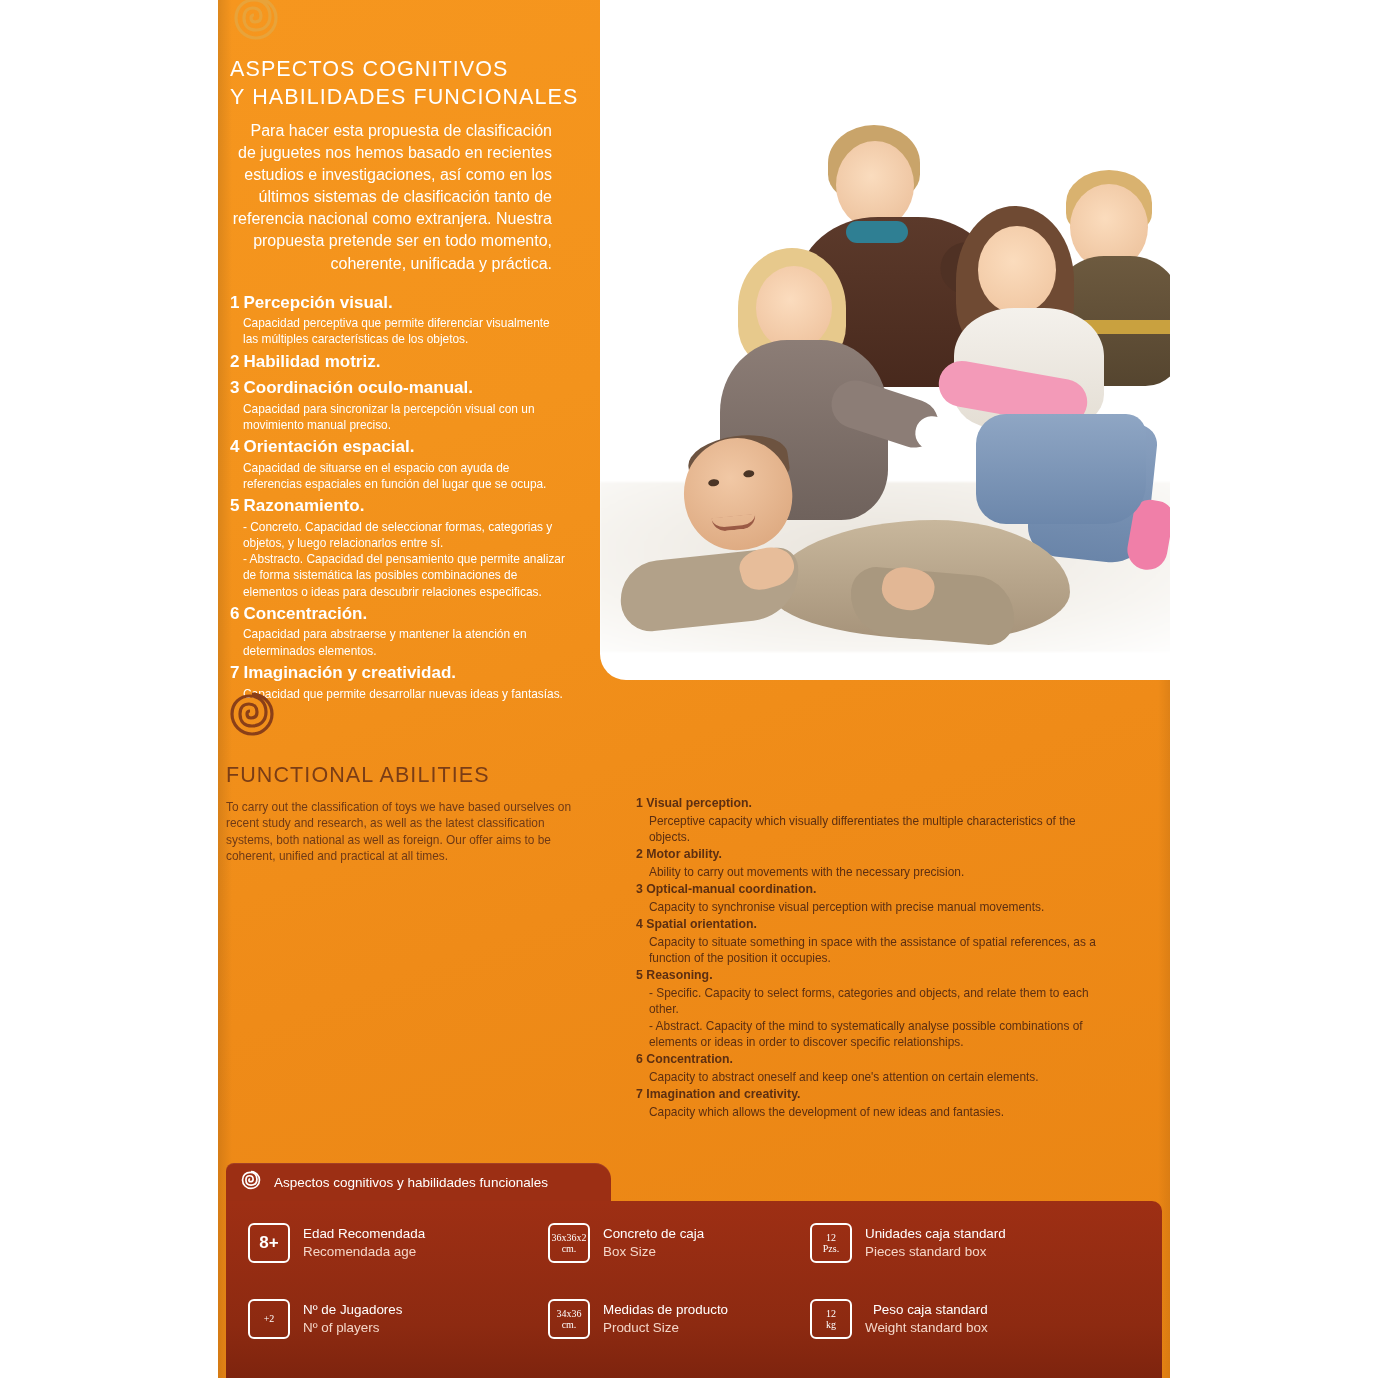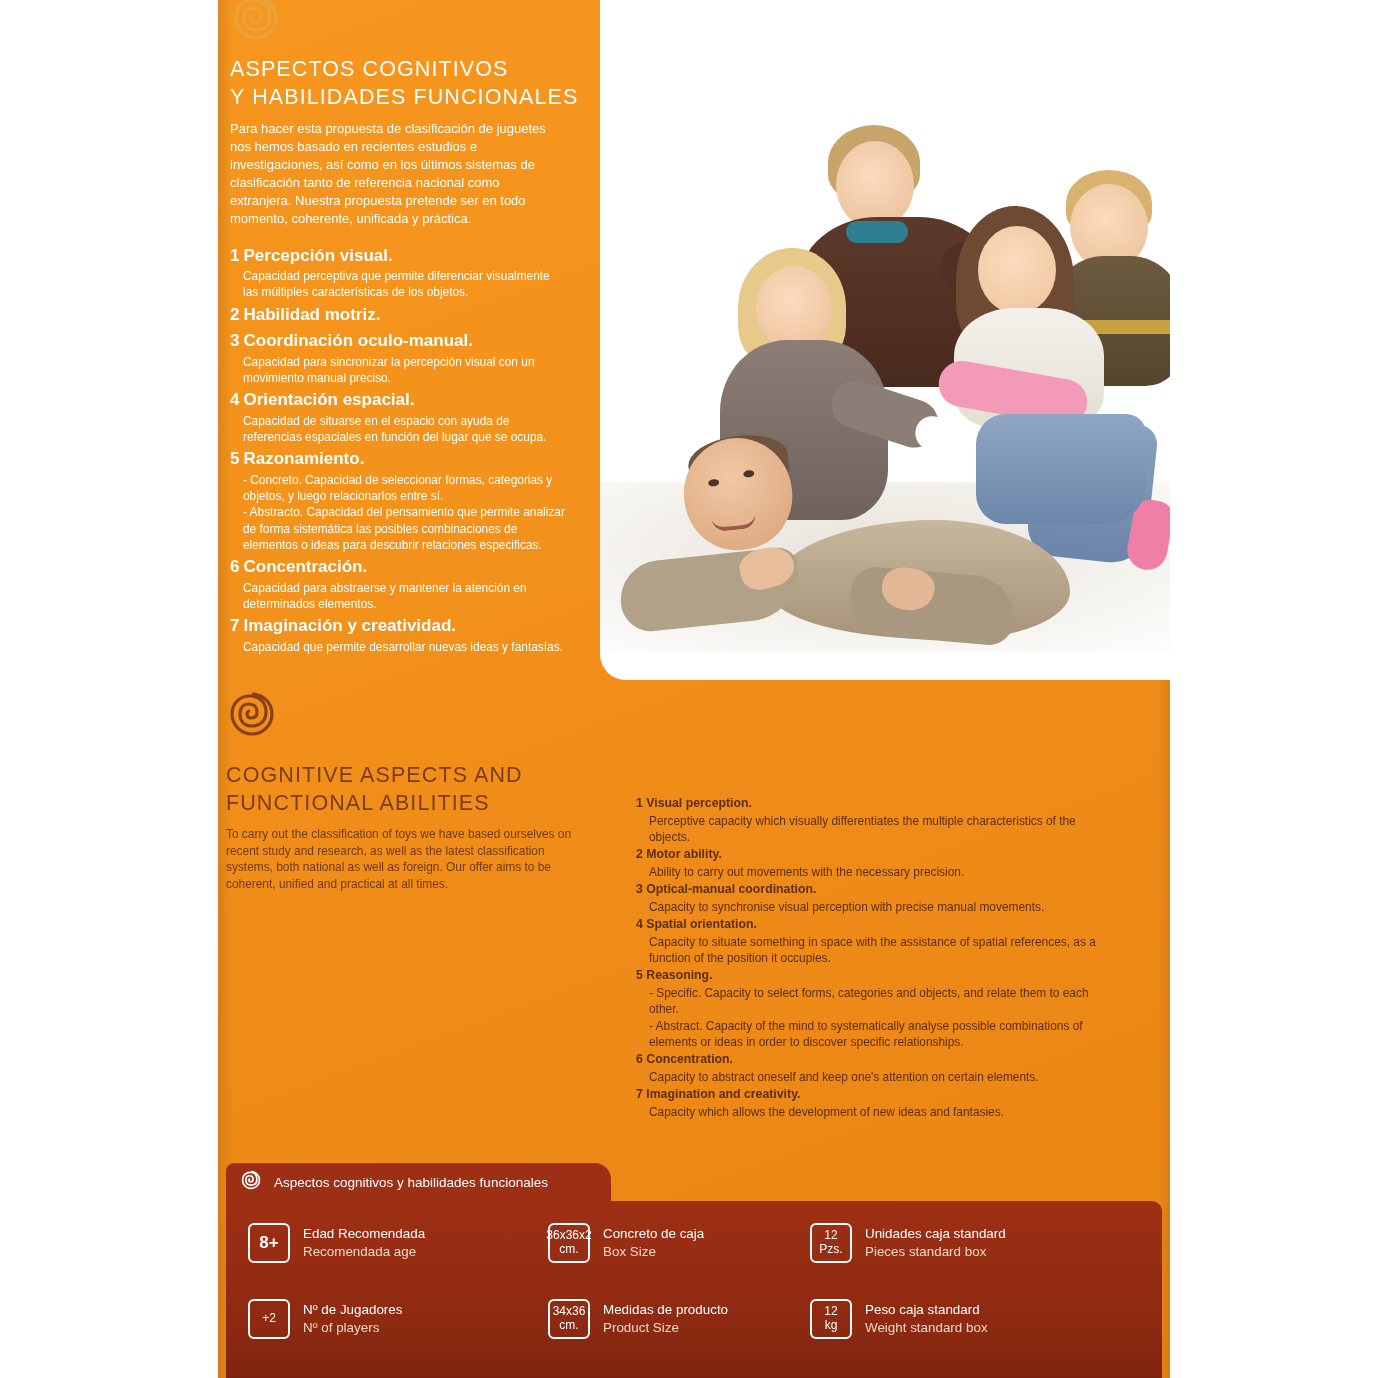--- a/index.html
+++ b/index.html
@@ -154,22 +154,23 @@
   .swirl svg { display:block; }
 
   .es-block {
     position: absolute; left: 230px; top: -8px; width: 350px;
   }
   .es-title {
     color: #ffffff; font-size: 21.5px; line-height: 1.28; letter-spacing: 1.1px;
     margin-top: 12px; font-weight: 400;
   }
   .es-intro {
-    color: #ffffff; font-size: 13px; line-height: 1.38; margin-top: 9px;
+    color: #ffffff; font-size: 16px; line-height: 1.38; margin-top: 9px;
     width: 322px;
+    text-align: right;
   }
   .es-list { margin-top: 16px; width: 336px; }
   .es-item { margin-bottom: 2px; }
   .es-item .h {
     color:#ffffff; font-size: 17px; font-weight: bold; line-height: 1.45;
   }
   .es-item .h .num { font-weight: bold; margin-right: 4px; }
   .es-item .b {
     color:#ffffff; font-size: 11.9px; line-height: 1.36; padding-left: 13px;
   }
@@ -205,22 +206,22 @@
     position: absolute; left: 22px; top: 22px; width: 900px;
     display: grid; grid-template-columns: 300px 262px 1fr; grid-row-gap: 36px;
   }
   .spec-cell { display: flex; align-items: center; gap: 13px; }
   .spec-ico {
     width: 42px; height: 40px; border: 2px solid #ffffff; border-radius: 6px;
     display: flex; align-items: center; justify-content: center;
     color: #ffffff; font-size: 17px; font-weight: bold; flex: 0 0 auto;
     position: relative;
   }
-  .spec-ico.small-text { font-size: 12px; font-weight: normal; line-height: 1.15; text-align:center; }
-  .spec-txt .l1 { color:#ffffff; font-size: 13.4px; line-height: 1.32; }
+  .spec-ico.small-text { font-size: 10px; font-weight: normal; line-height: 1.15; text-align:center;font-family:Liberation Serif, serif; }
+  .spec-txt .l1 { color:#ffffff; font-size: 13.4px; line-height: 1.32; text-align: right; }
   .spec-txt .l2 { color:#f4d6c8; font-size: 13.4px; line-height: 1.32; }
 
   .ico-players { font-size: 8px; line-height: 1.1; text-align:center; }
   .ico-pz { font-size: 8px; line-height: 1.12; text-align: center; }
 </style>
 </head>
 <body>
 
 <div id="page">
 
@@ -332,21 +333,20 @@
 
   <div class="en-left">
     <div class="swirl en-swirl">
       <svg width="52" height="52" viewBox="0 0 52 52">
         <g fill="none" stroke="#8a3f18" stroke-width="3.2">
           <path d="M26 6c11 0 20 9 20 20s-9 20-20 20S6 37 6 26s8-18 18-18 16 7 16 16-6 14-14 14-12-5-12-12 4-10 9-10 8 3 8 8-3 6-6 6-4-2-4-4 1-3 3-3"></path>
         </g>
       </svg>
     </div>
     <div class="en-title">
-      <div>COGNITIVE ASPECTS AND</div>
       <div>FUNCTIONAL ABILITIES</div>
     </div>
     <div class="en-intro">To carry out the classification of toys we have based ourselves on recent study and research, as well as the latest classification systems, both national as well as foreign. Our offer aims to be coherent, unified and practical at all times.</div>
   </div>
 
   <div class="en-right">
     <div class="en-item">
       <div class="h"><span class="num">1</span>&nbsp;<span>Visual perception.</span></div>
       <div class="b">Perceptive capacity which visually differentiates the multiple characteristics of the objects.</div>
     </div>

